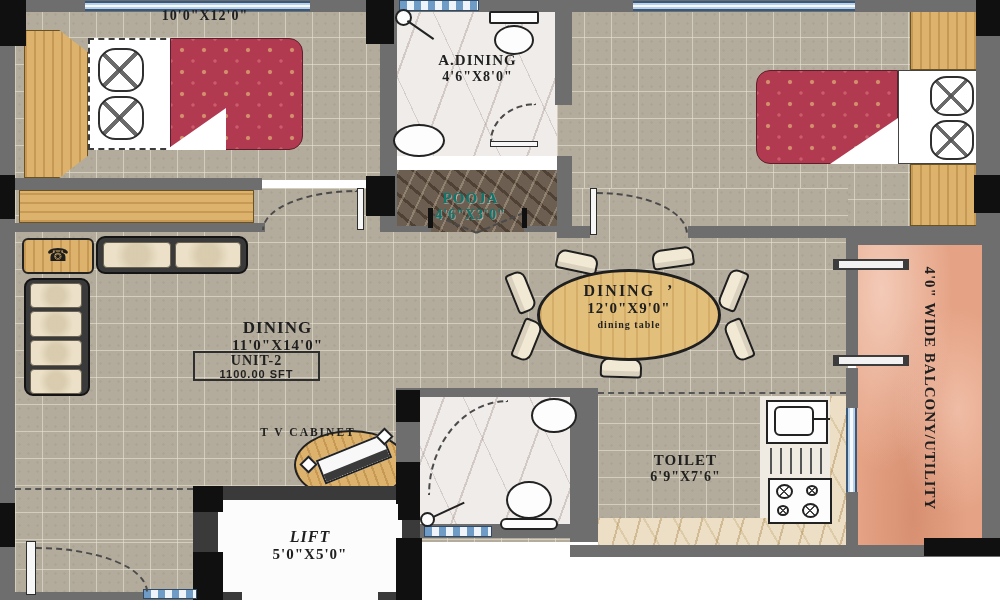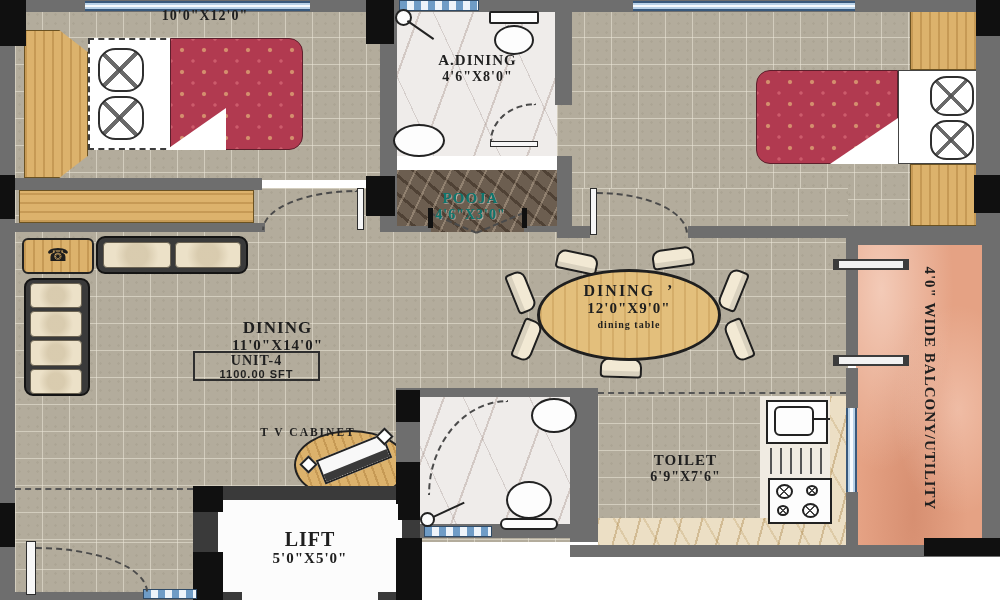--- a/index.html
+++ b/index.html
@@ -248,33 +248,33 @@
   </div>
   <div class="lab" style="left:393px;top:176px;width:155px;color:#0f766e;text-shadow:1px 1px 0 rgba(255,255,255,.35);margin-top:14px;">
     <span class="l1">POOJA</span>
     <span class="l2">4'6"X3'0"</span>
   </div>
   <div class="lab" style="left:170px;top:318px;width:215px;">
     <span class="l1" style="font-size:17px;">DINING</span>
     <span class="l2" style="font-size:15px;">11'0"X14'0"</span>
   </div>
   <div class="lab" style="left:193px;top:351px;width:127px;height:30px;border:2px solid #2e2e2e;padding-top:1px;">
-    <span style="display:block;font-size:14px;line-height:1;">UNIT-4</span>
+    <span style="display:block;font-size:14px;line-height:1;">UNIT-2</span>
     <span style="display:block;font-size:11px;line-height:1.2;font-family:'Liberation Sans',sans-serif;">1100.00 SFT</span>
   </div>
   <div class="lab" style="left:238px;top:426px;width:140px;font-size:11.5px;letter-spacing:2px;">T V CABINET</div>
 
   <div class="lab" style="left:547px;top:282px;width:164px;">
     <span class="l1" style="font-size:16px;letter-spacing:2px;"><span>DINING</span>&nbsp;&nbsp;<span>’</span></span>
     <span class="l2" style="font-size:15px;">12'0"X9'0"</span>
     <span style="display:block;font-size:10px;letter-spacing:1px;margin-top:2px;">dining  table</span>
   </div>
 
   <div class="lab" style="left:218px;top:528px;width:184px;">
-    <span class="l1" style="font-size:20px;">LIFT</span>
+    <span class="l1" style="font-size:16px;font-style:italic;">LIFT</span>
     <span class="l2" style="font-size:15px;">5'0"X5'0"</span>
   </div>
   <div class="lab" style="left:608px;top:452px;width:155px;">
     <span class="l1">TOILET</span>
     <span class="l2">6'9"X7'6"</span>
   </div>
   <div class="lab" style="left:790px;top:380px;width:280px;font-size:15px;letter-spacing:1px;transform:rotate(90deg);">4'0"  WIDE  BALCONY/UTILITY</div>
 
 </div>
 

